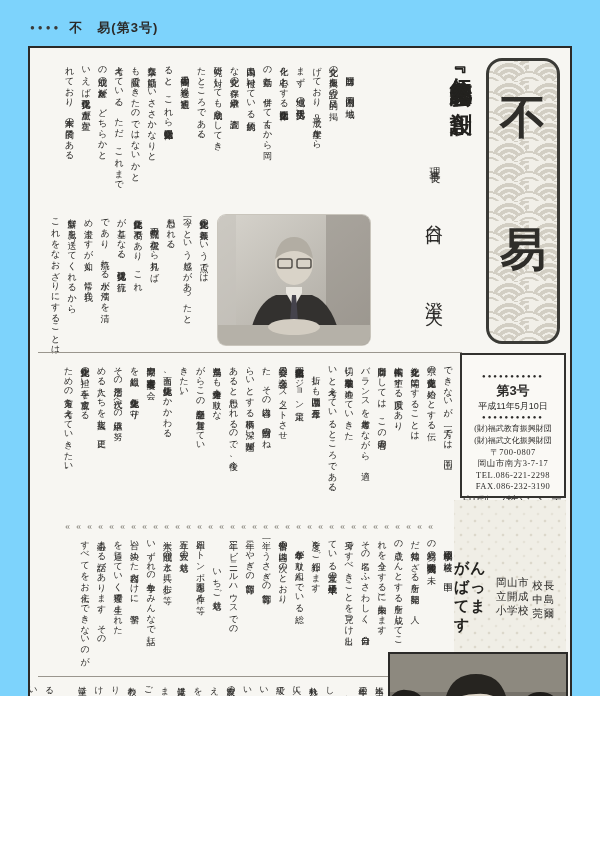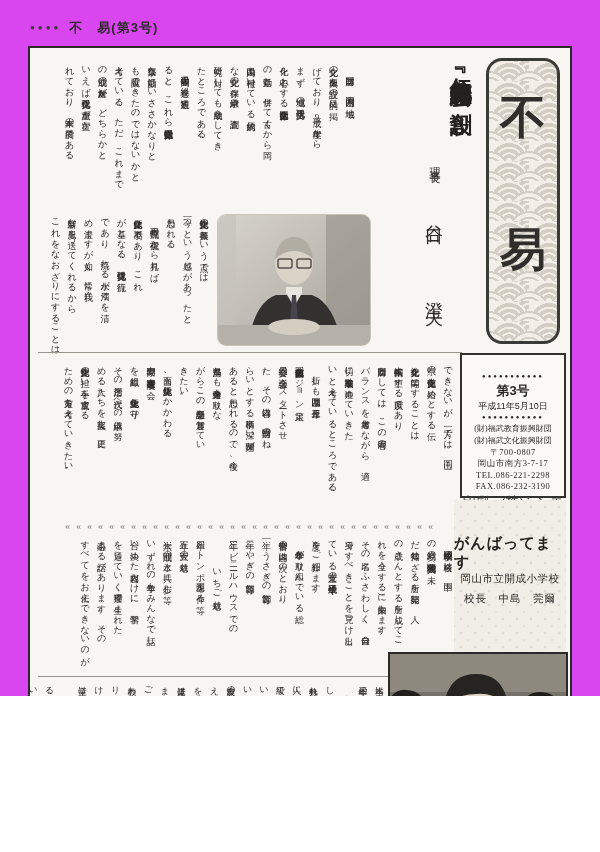--- a/index.html
+++ b/index.html
@@ -1,16 +1,16 @@
 <!DOCTYPE html>
 <html><head>
 <meta charset="utf-8">
 <style>
   html,body{margin:0;padding:0;}
-  .page{position:relative;width:600px;height:696px;background:#d946ef;
+  .page{position:relative;width:600px;height:696px;background:#7dd3fc;
         font-family:"Liberation Serif","DejaVu Serif",serif;color:#2b2a28;overflow:hidden;}
   
   .hdr{position:absolute;left:30px;top:19px;font-family:"Liberation Sans","DejaVu Sans",sans-serif;
        font-size:13px;font-weight:bold;letter-spacing:1px;color:#2b2a28;}
   .dots{font-size:8px;letter-spacing:3px;vertical-align:2px;color:#3a3a38;margin-right:8px;}
   .ftr{position:absolute;left:30px;top:824px;font-family:"Liberation Sans","DejaVu Sans",sans-serif;
        font-size:12px;color:#2b2a28;}
   
   .frame{position:absolute;left:28px;top:46px;width:544px;height:766px;
          border:2px solid #2b2a28;box-sizing:border-box;background:#f7f6f2;}
@@ -61,21 +61,21 @@
   .c-date{font-size:9px;margin-bottom:2px;font-family:"Liberation Sans","DejaVu Sans",sans-serif;}
   .c-org{font-size:8px;margin-top:2px;}
   .c-addr{font-size:8.5px;margin-top:1px;letter-spacing:0.5px;}
   .c-small{font-size:13px;margin-top:2px;color:#3c3b38;}
   
   .ganba{position:absolute;right:4px;top:452px;width:112px;height:160px;box-sizing:border-box;
     background-color:#f0eee6;
     background-image:radial-gradient(#dcd8cb 1.5px, transparent 1.6px),
                      radial-gradient(#e5e2d7 1.5px, transparent 1.6px);
     background-size:14px 14px;background-position:0 0,7px 7px;
-    display:flex;flex-direction:column;align-items:center;padding-top:34px;}
+    display:flex;flex-direction:row;align-items:center;padding-top:34px;}
   .g-head{font-size:15px;font-weight:bold;letter-spacing:1px;color:#23221f;}
   .g-school{font-size:10.5px;font-weight:normal;margin-top:0;letter-spacing:0.5px;}
   .g-principal{font-size:10.5px;margin-top:6px;letter-spacing:1px;}
 </style>
 </head>
 <body>
 
 <div class="page">
 
   <div class="hdr">

